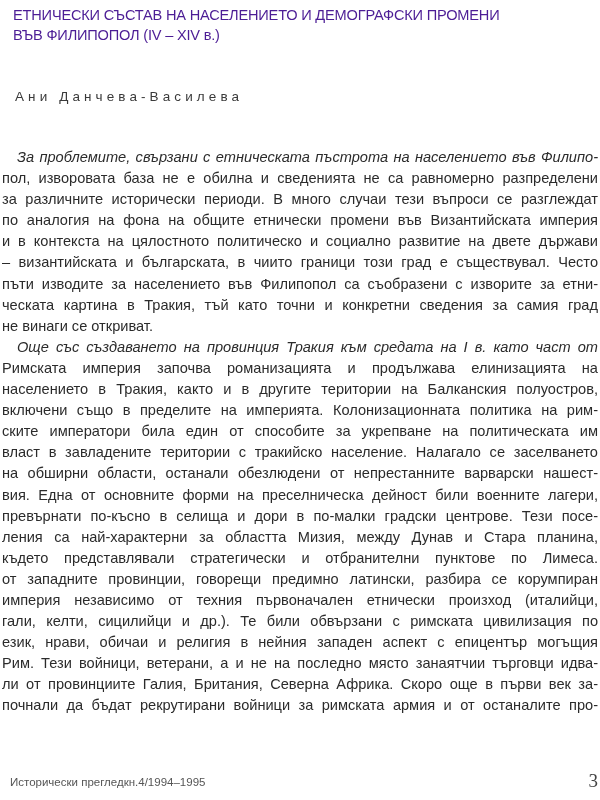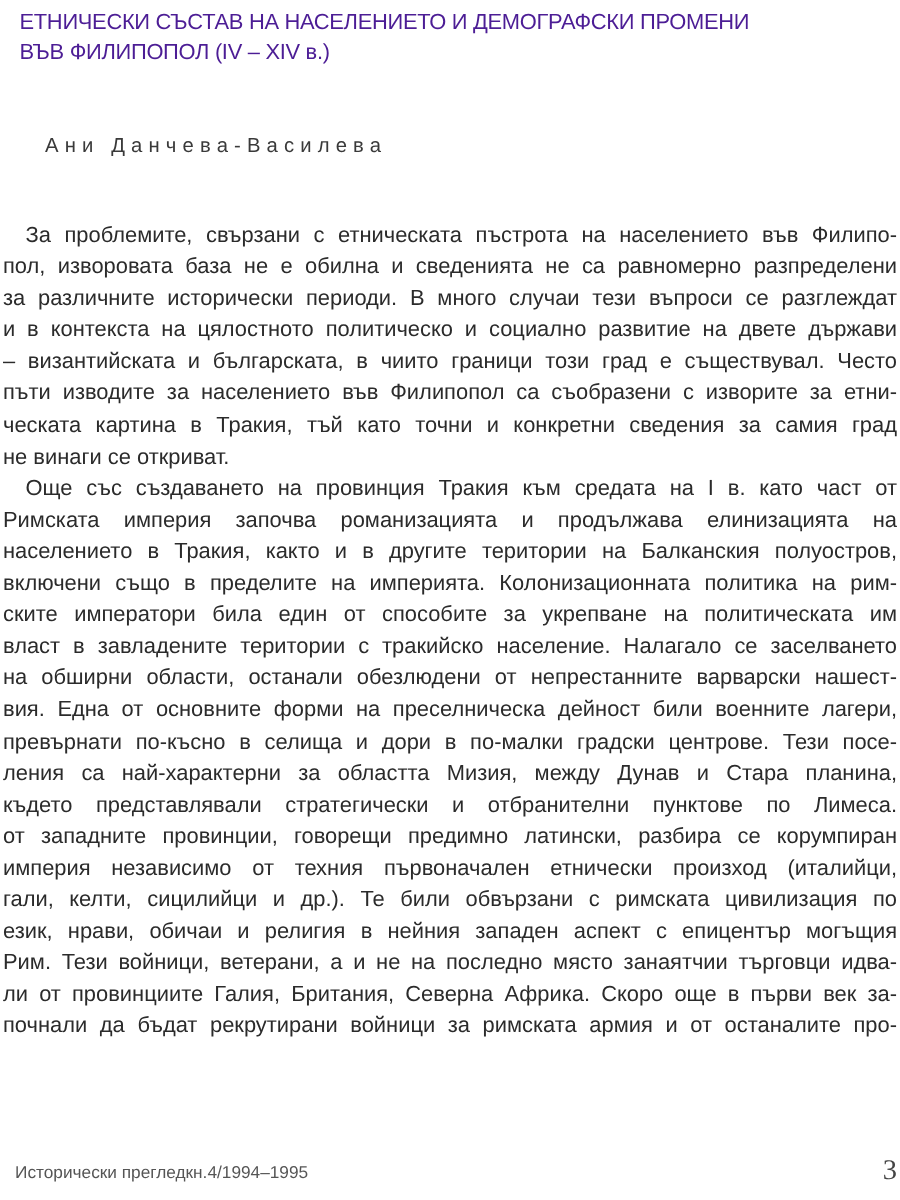--- a/index.html
+++ b/index.html
@@ -21,21 +21,21 @@
     width: 585px;
     font-family: "Liberation Sans", sans-serif;
     font-size: 14.6px;
     line-height: 20px;
     color: #4c1d95;
     letter-spacing: -0.2px;
   }
   .title div { white-space: nowrap; }
   .author {
     position: absolute;
-    left: 30px;
+    left: 15px;
     top: 89px;
     font-family: "Liberation Sans", sans-serif;
     font-size: 13.5px;
     letter-spacing: 4.1px;
     color: #3a3a3a;
     white-space: nowrap;
   }
   .body {
     position: absolute;
     left: 2px;
@@ -46,21 +46,21 @@
     line-height: 21.1px;
     color: #2b2b2b;
   }
   .line {
     display: block;
     white-space: nowrap;
     text-align: justify;
     text-align-last: justify;
     height: 21.1px;
   }
-  .line.indent { padding-left: 15px; }
+  .line.indent { padding-left: 15px; font-style: italic; }
   .line.last { text-align-last: left; }
   .footer {
     position: absolute;
     left: 10px;
     top: 776px;
     font-family: "Liberation Sans", sans-serif;
     font-size: 11.5px;
     color: #555555;
     white-space: nowrap;
   }
@@ -81,20 +81,21 @@
   <div>ЕТНИЧЕСКИ СЪСТАВ НА НАСЕЛЕНИЕТО И ДЕМОГРАФСКИ ПРОМЕНИ</div>
   <div>ВЪВ ФИЛИПОПОЛ (IV – XIV в.)</div>
 </div>
 
 <div class="author">Ани Данчева-Василева</div>
 
 <div class="body">
   <span class="line indent">За проблемите, свързани с етническата пъстрота на населението във Филипо-</span>
   <span class="line">пол, изворовата база не е обилна и сведенията не са равномерно разпределени</span>
   <span class="line">за различните исторически периоди. В много случаи тези въпроси се разглеждат</span>
+  <span class="line">по аналогия на фона на общите етнически промени във Византийската империя</span>
   <span class="line">и в контекста на цялостното политическо и социално развитие на двете държави</span>
   <span class="line">– византийската и българската, в чиито граници този град е съществувал. Често</span>
   <span class="line">пъти изводите за населението във Филипопол са съобразени с изворите за етни-</span>
   <span class="line">ческата картина в Тракия, тъй като точни и конкретни сведения за самия град</span>
   <span class="line last">не винаги се откриват.</span>
   <span class="line indent">Още със създаването на провинция Тракия към средата на I в. като част от</span>
   <span class="line">Римската империя започва романизацията и продължава елинизацията на</span>
   <span class="line">населението в Тракия, както и в другите територии на Балканския полуостров,</span>
   <span class="line">включени също в пределите на империята. Колонизационната политика на рим-</span>
   <span class="line">ските императори била един от способите за укрепване на политическата им</span>

